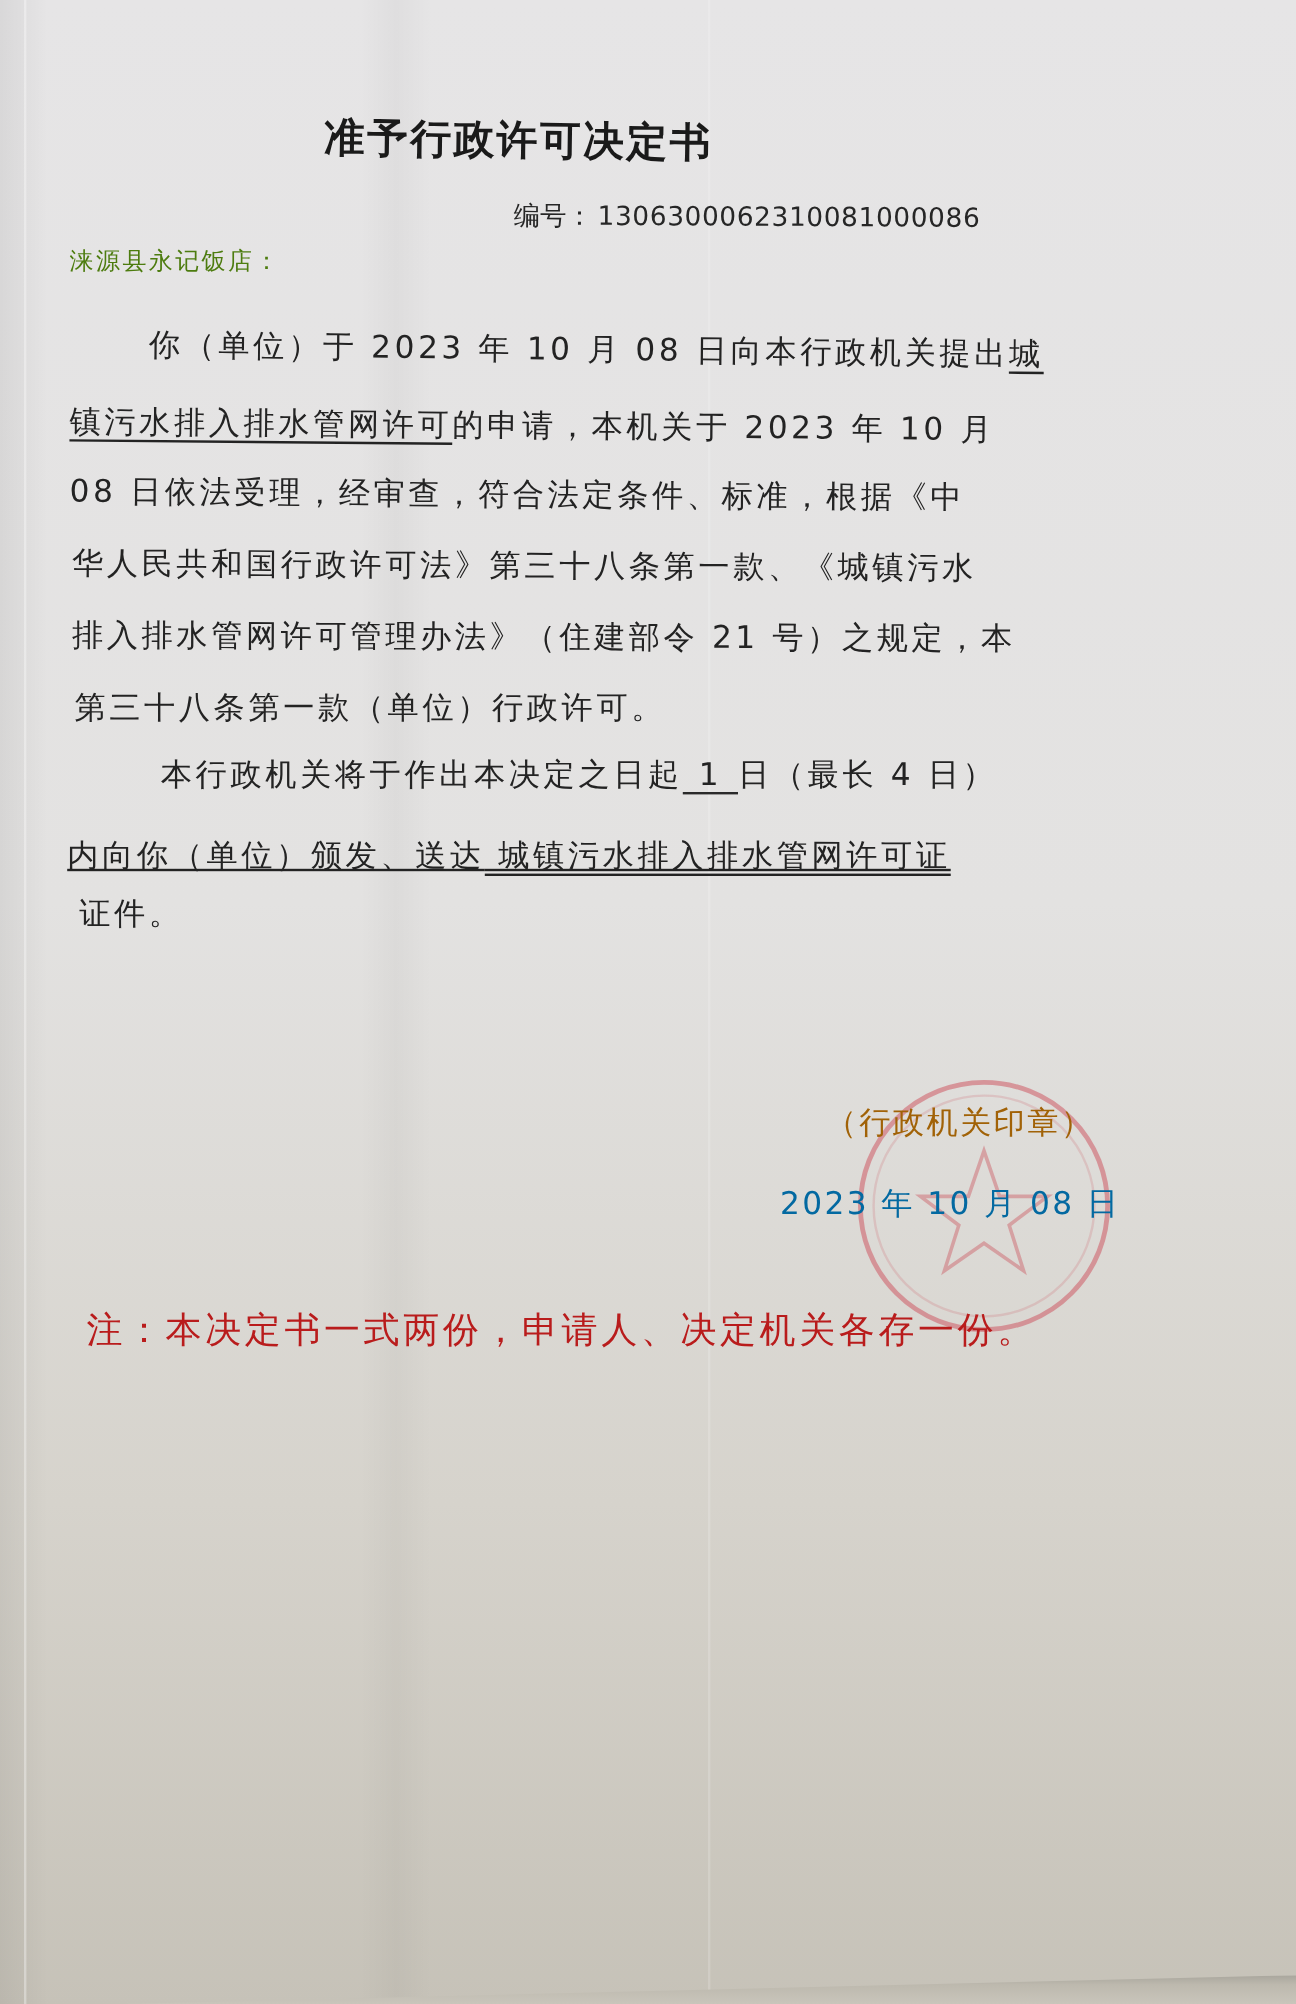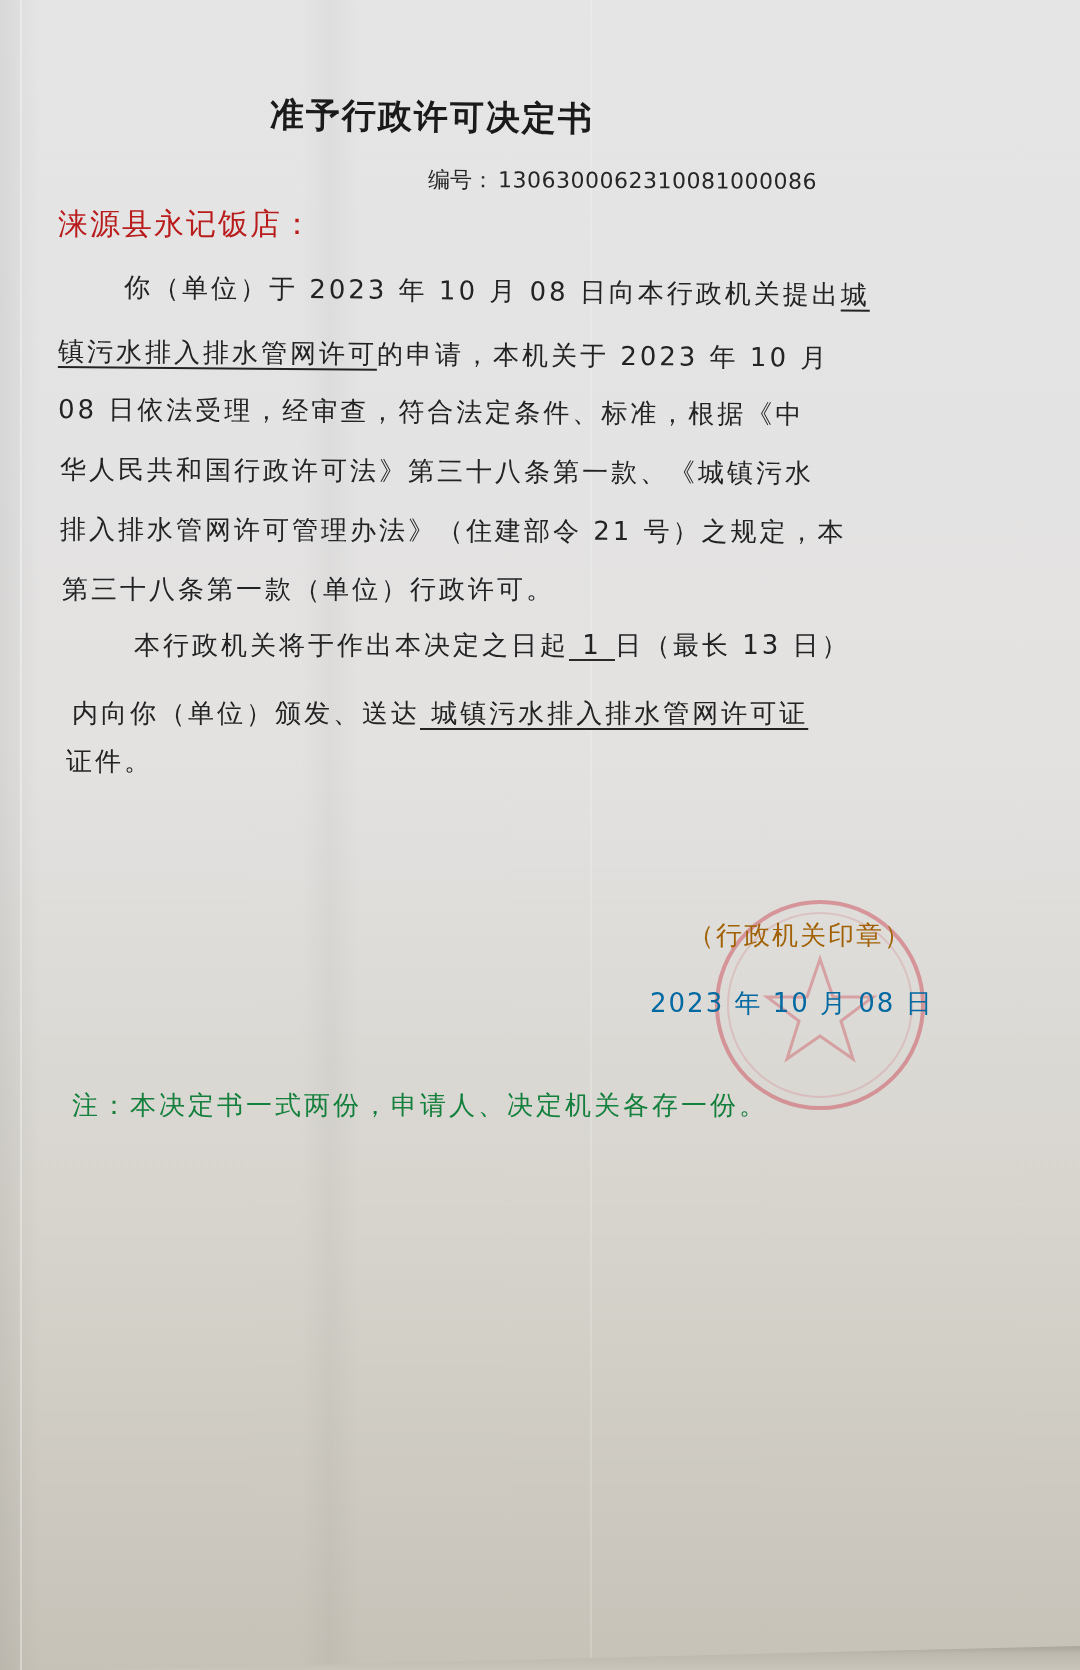--- a/index.html
+++ b/index.html
@@ -53,23 +53,23 @@
       transform: rotate(0.3deg);
     }
     .doc-number .num {
       margin-left: 4px;
       letter-spacing: 0.5px;
     }
     .recipient {
       position: absolute;
       left: 58px;
       top: 204px;
-      font-size: 30px;
+      font-size: 20px;
       letter-spacing: 2px;
-      color: #b91c1c;
+      color: #4d7c0f;
     }
     .line {
       position: absolute;
       font-size: 26px;
       letter-spacing: 3px;
       white-space: nowrap;
       color: #232323;
     }
     .u {
       text-decoration: underline;
@@ -98,23 +98,23 @@
       top: 986px;
       font-size: 26px;
       letter-spacing: 2px;
       color: #0369a1;
       z-index: 2;
     }
     .note {
       position: absolute;
       left: 72px;
       top: 1088px;
-      font-size: 26px;
+      font-size: 30px;
       letter-spacing: 3px;
-      color: #15803d;
+      color: #b91c1c;
       z-index: 2;
     }
     .stamp {
       position: absolute;
       left: 715px;
       top: 900px;
       width: 210px;
       height: 210px;
       border-radius: 50%;
       border: 4px solid rgba(205, 90, 100, 0.55);
@@ -154,23 +154,23 @@
   <span>华人民共和国行政许可法》第三十八条第一款、《城镇污水</span>
 </div>
 <div class="line" style="left:60px; top:512px; transform: rotate(0.2deg); transform-origin:left center;">
   <span>排入排水管网许可管理办法》（住建部令 21 号）之规定，本</span>
 </div>
 <div class="line" style="left:62px; top:572px;">
   <span>第三十八条第一款（单位）行政许可。</span>
 </div>
 
 <div class="line" style="left:134px; top:628px;">
-  <span>本行政机关将于作出本决定之日起</span><span class="blank">1</span><span>日（最长 13 日）</span>
+  <span>本行政机关将于作出本决定之日起</span><span class="blank">1</span><span>日（最长 4 日）</span>
 </div>
-<div class="line" style="left:72px; top:696px;">
+<div class="line" style="left:56px; top:696px;text-decoration:underline;">
   <span>内向你（单位）颁发、送达</span><span class="u"> 城镇污水排入排水管网许可证</span>
 </div>
 <div class="line" style="left:66px; top:744px;">
   <span>证件。</span>
 </div>
 
 <div class="stamp">
   <svg width="202" height="202" viewBox="0 0 202 202">
     <polygon points="101,55 114,93 154,93 122,117 134,155 101,132 68,155 80,117 48,93 88,93" fill="none" stroke="rgba(205,90,100,0.45)" stroke-width="3"></polygon>
     <circle cx="101" cy="101" r="92" fill="none" stroke="rgba(205,90,100,0.2)" stroke-width="2"></circle>

